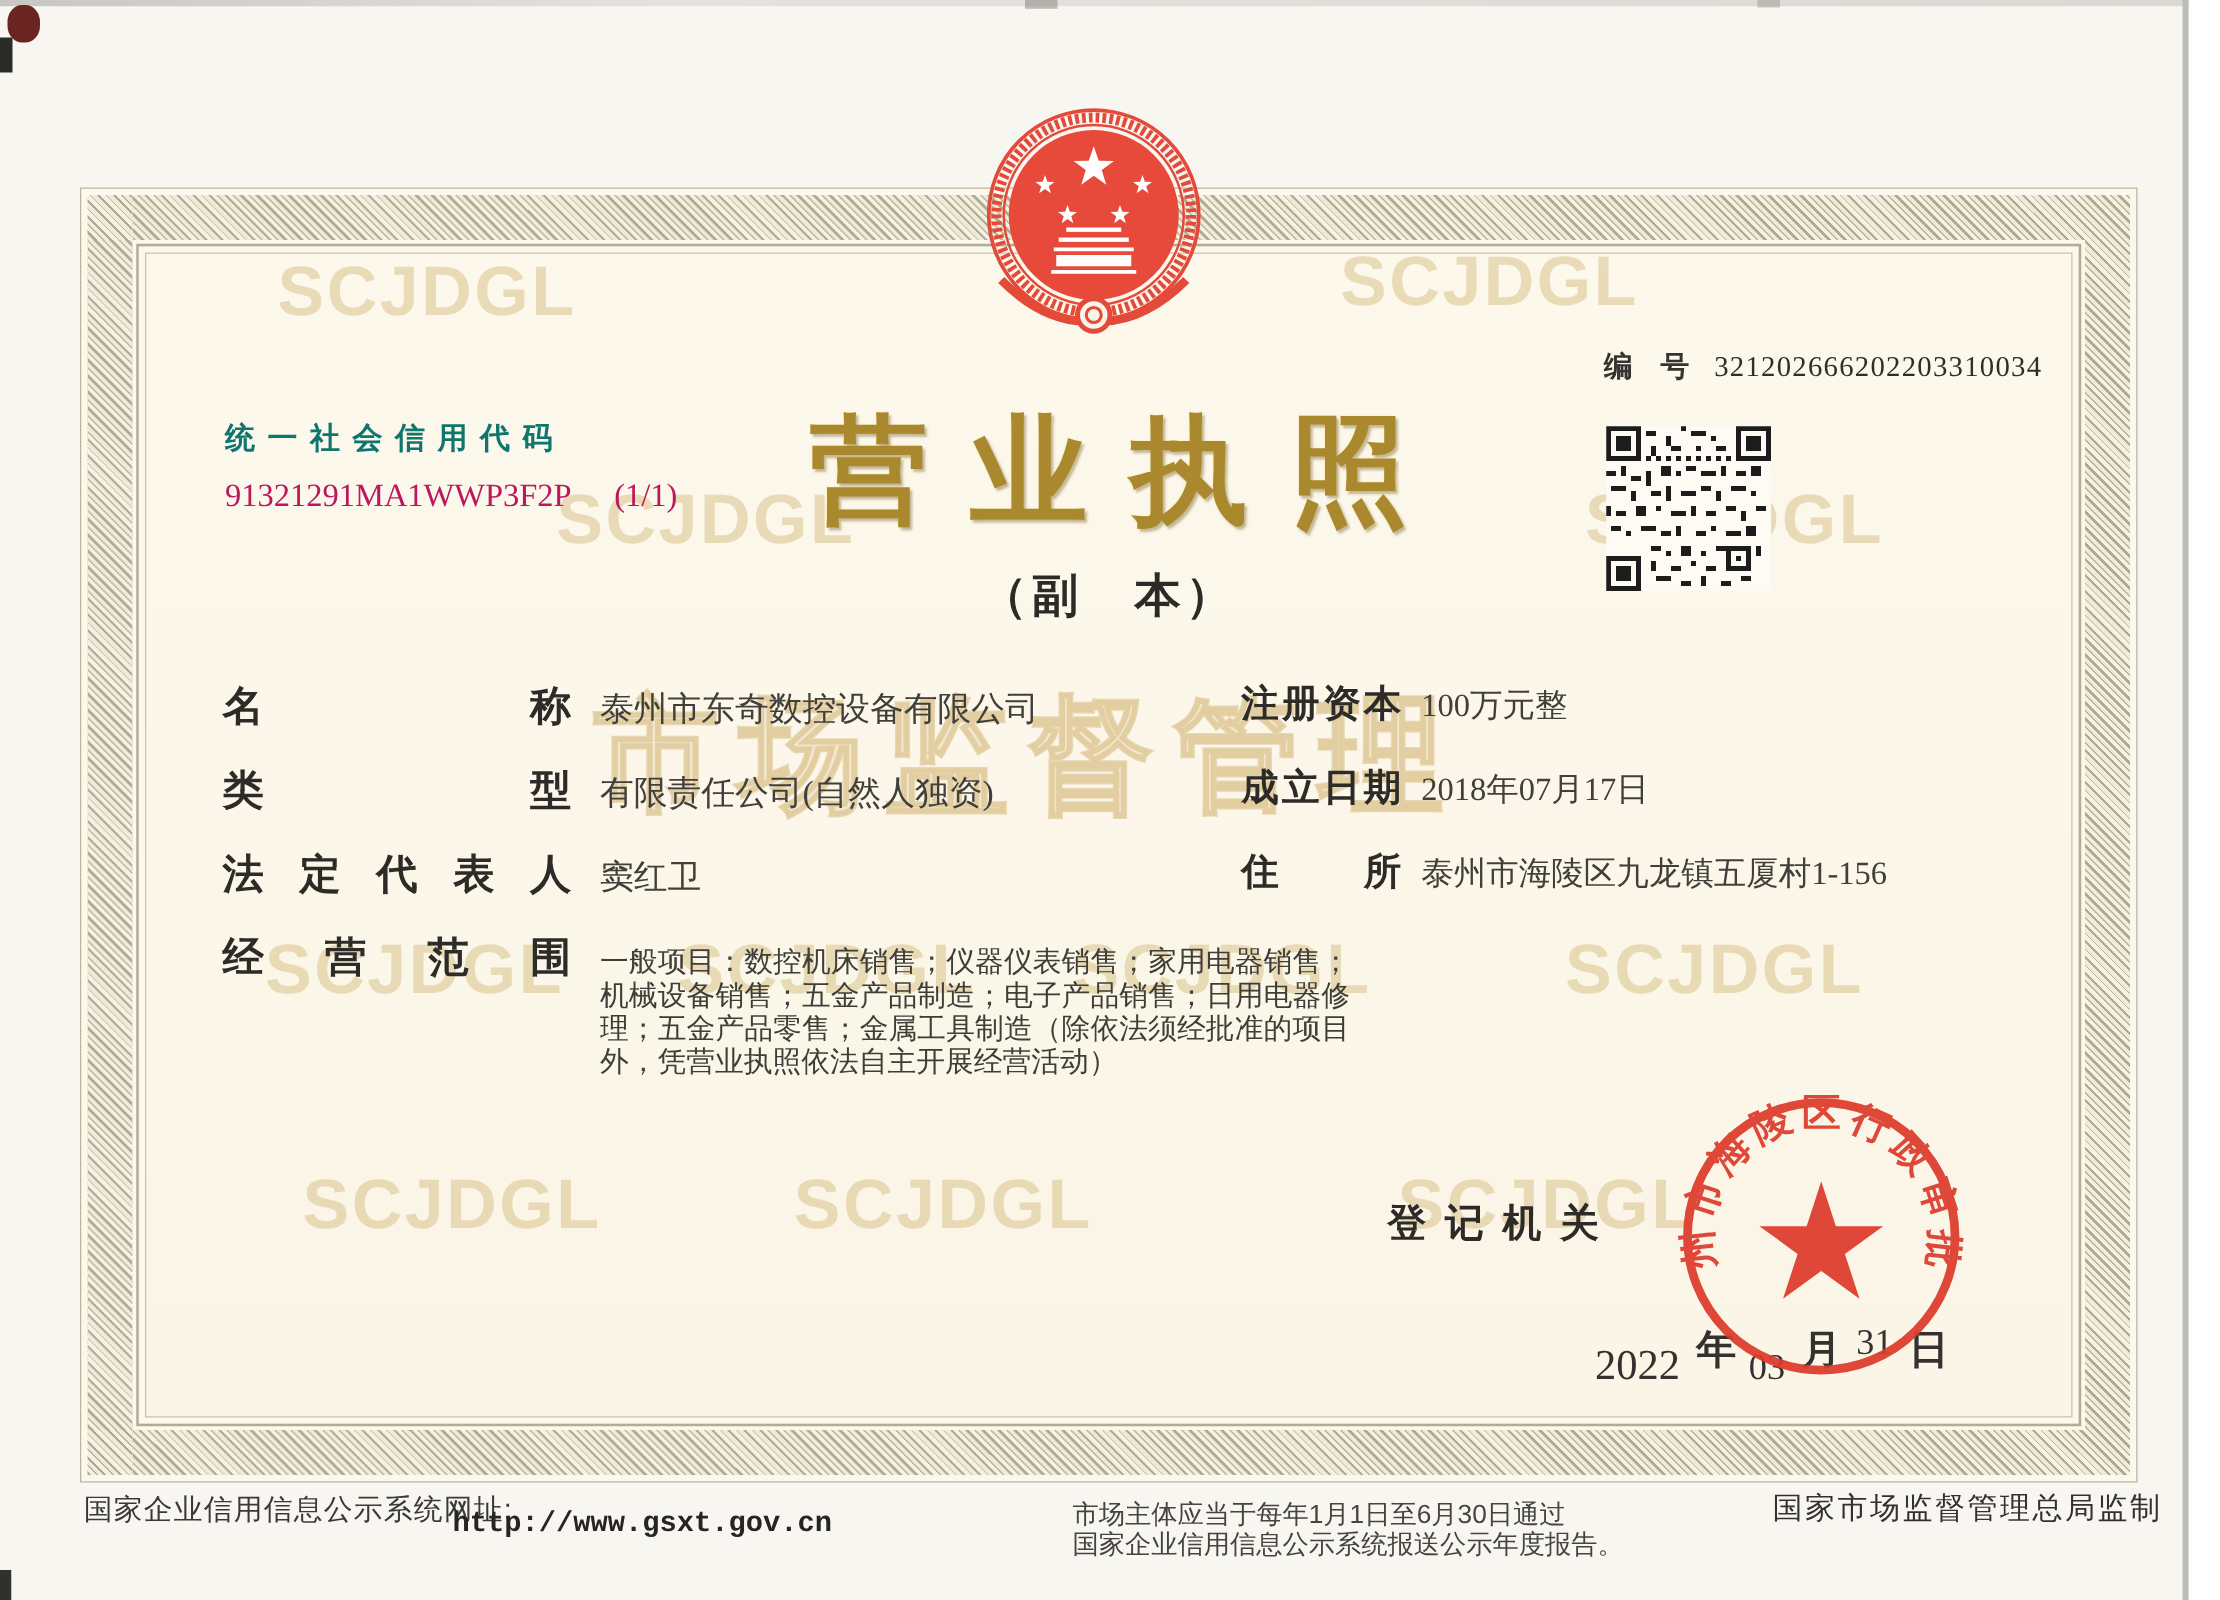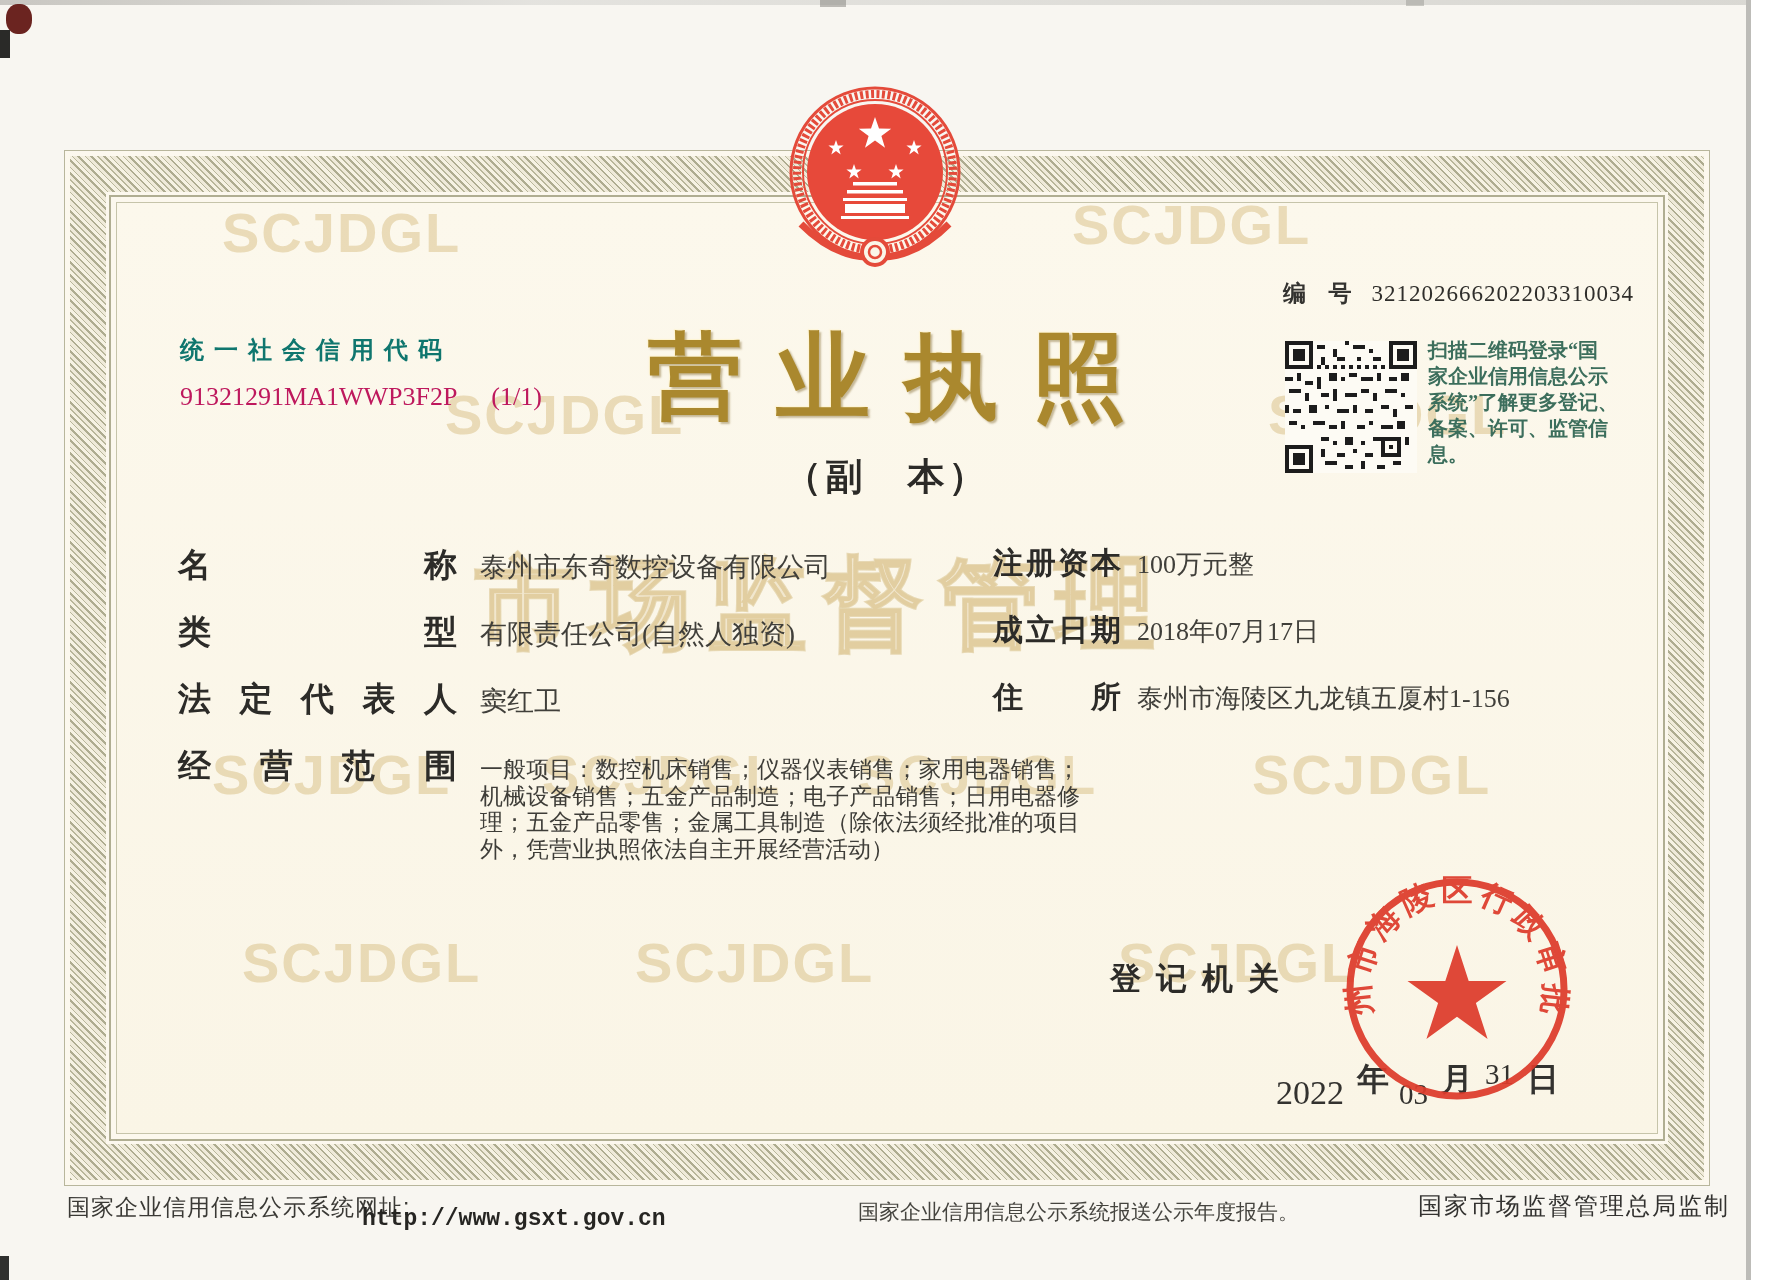--- a/index.html
+++ b/index.html
@@ -261,26 +261,20 @@
     <rect x="1" y="1" width="5" height="5" fill="#fdfbf4"></rect>
       <rect x="2" y="2" width="3" height="3" fill="#1c1c1c"></rect>
     <rect x="27" y="1" width="5" height="5" fill="#fdfbf4"></rect>
       <rect x="28" y="2" width="3" height="3" fill="#1c1c1c"></rect>
     <rect x="1" y="27" width="5" height="5" fill="#fdfbf4"></rect>
       <rect x="2" y="28" width="3" height="3" fill="#1c1c1c"></rect>
     <rect x="25" y="25" width="3" height="3" fill="#fdfbf4"></rect>
       <rect x="26" y="26" width="1" height="1" fill="#1c1c1c"></rect>
   </svg>
 
-  <div class="abs qr-caption">
-    <div>扫描二维码登录“国</div>
-    <div>家企业信用信息公示</div>
-    <div>系统”了解更多登记、</div>
-    <div>备案、许可、监管信息。</div>
-  </div>
 
   <div class="abs doc-title">营业执照</div>
   <div class="abs doc-subtitle">（副　本）</div>
 
   <div class="row r-name">
     <span class="flabel flabel-l">名称</span>
     <span class="fvalue fvalue-l">泰州市东奇数控设备有限公司</span>
   </div>
   <div class="row r-type">
     <span class="flabel flabel-l">类型</span>
@@ -326,17 +320,18 @@
     <span class="d-unit">年</span>
     <span class="d-num">03</span>
     <span class="d-unit">月</span>
     <span class="d-num2">31</span>
     <span class="d-unit">日</span>
   </div>
 
   <div class="abs f-site-label">国家企业信用信息公示系统网址:</div>
   <div class="abs f-site-url">http://www.gsxt.gov.cn</div>
   <div class="abs f-notice">
+    <div>市场主体应当于每年1月1日至6月30日通过</div>
     <div>国家企业信用信息公示系统报送公示年度报告。</div>
   </div>
   <div class="abs f-issuer">国家市场监督管理总局监制</div>
 
 </div>
 
 </body></html>

